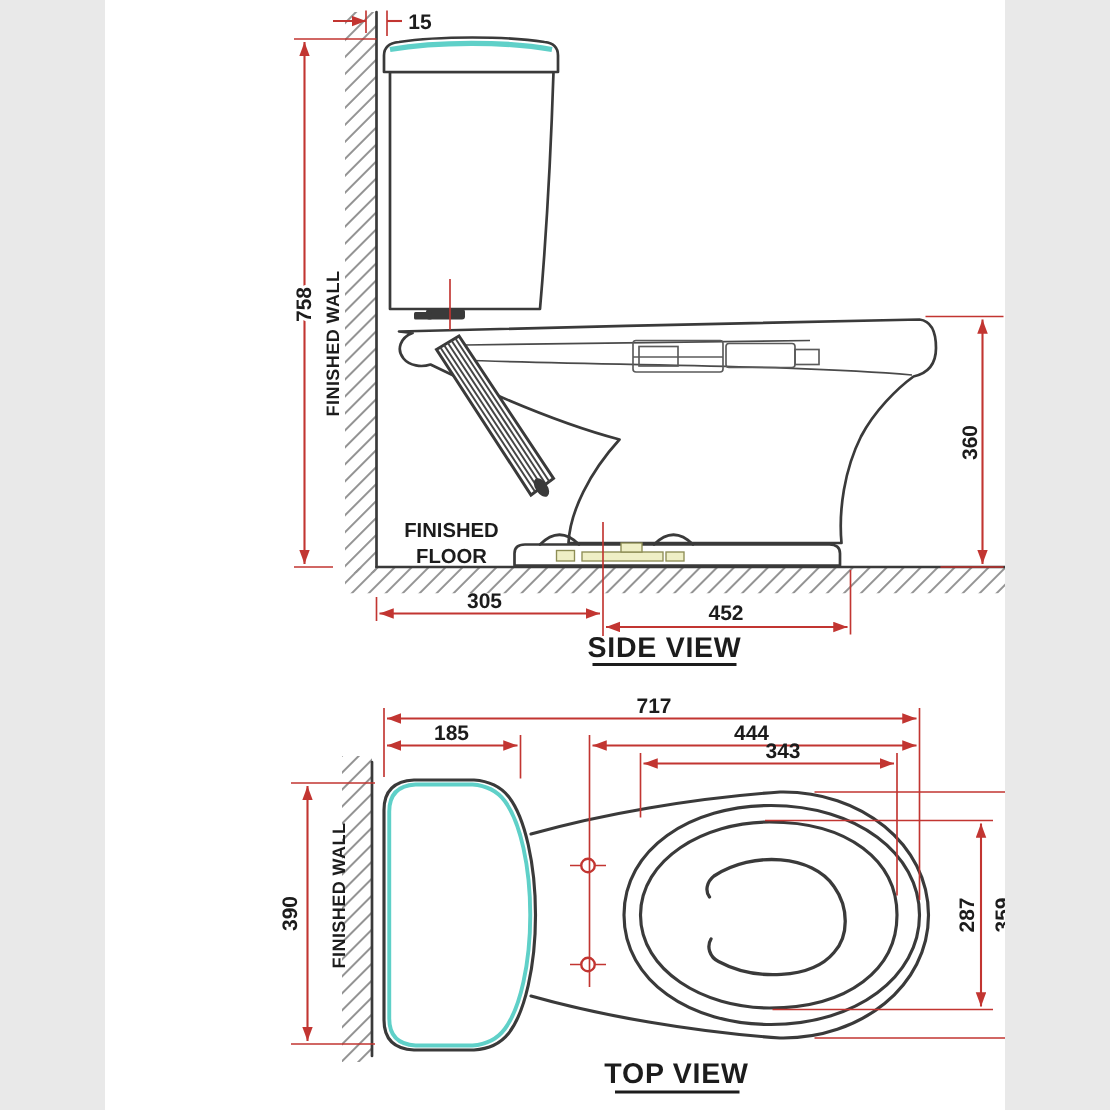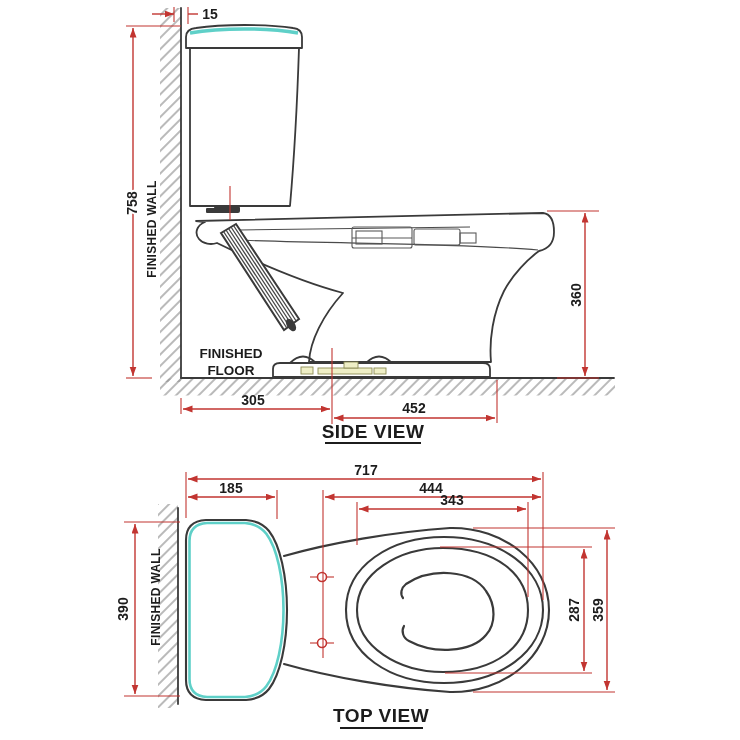--- a/index.html
+++ b/index.html
@@ -1,17 +1,17 @@
 <!DOCTYPE html>
 <html><head>
 <meta charset="utf-8">
 <style>
   html,body{margin:0;padding:0;background:#e9e9e9;}
   .canvas{
-    position:relative;width:740px;height:740px;background:#ffffff;
+    position:relative;width:600px;height:740px;background:#ffffff;
     font-family:"Liberation Sans",sans-serif;overflow:hidden;margin:0 auto;
   }
   svg{display:block}
   .ol  {stroke:#3a3a3a;fill:none;stroke-width:1.8;stroke-linecap:round;stroke-linejoin:round}
   .olf {stroke:#3a3a3a;fill:#ffffff;stroke-width:1.8;stroke-linecap:round;stroke-linejoin:round}
   .ol2 {stroke:#3a3a3a;fill:none;stroke-width:2.2;stroke-linecap:round;stroke-linejoin:round}
   .olf2{stroke:#3a3a3a;fill:#ffffff;stroke-width:2.1;stroke-linecap:round;stroke-linejoin:round}
   .thin{stroke:#4a4a4a;fill:none;stroke-width:1.1}
   .red {stroke:#c23531;fill:none;stroke-width:1.4}
   .ext {stroke:#c23531;fill:none;stroke-width:1.1}

